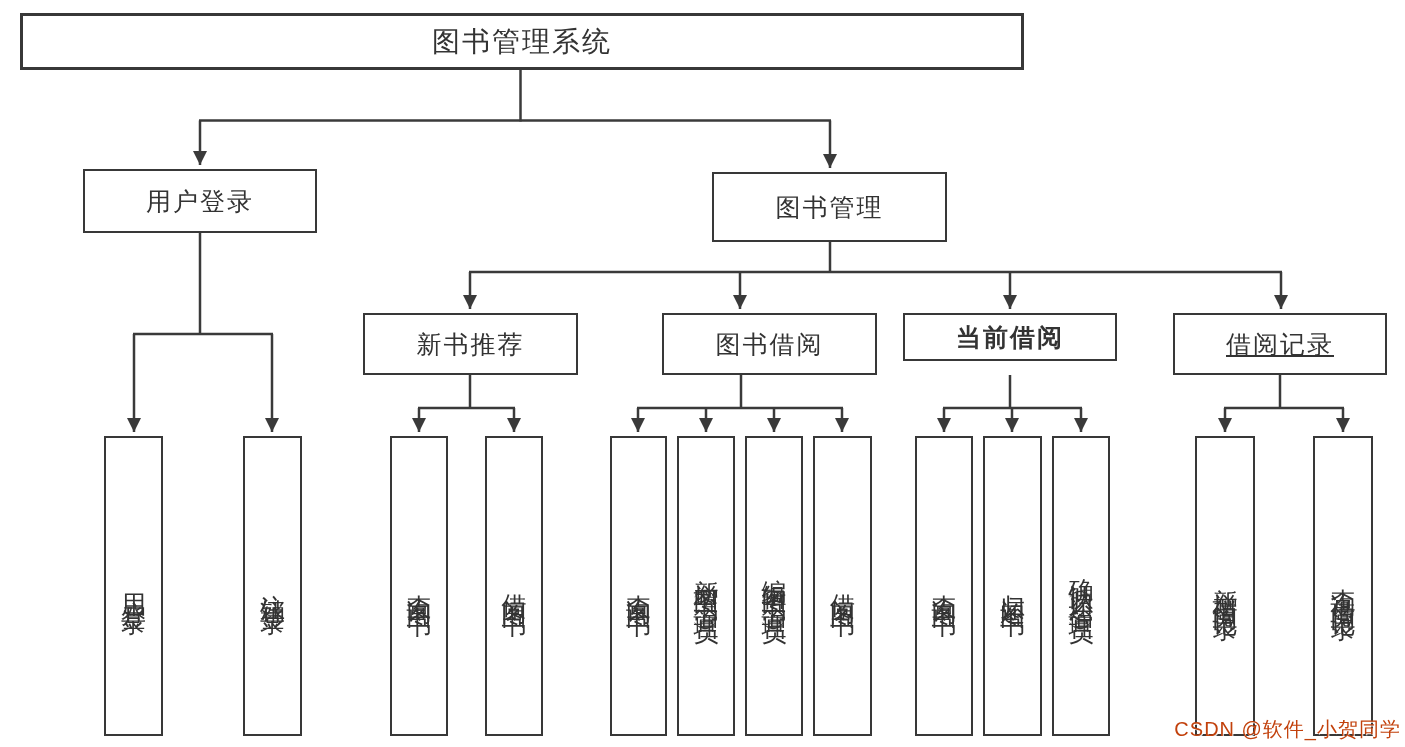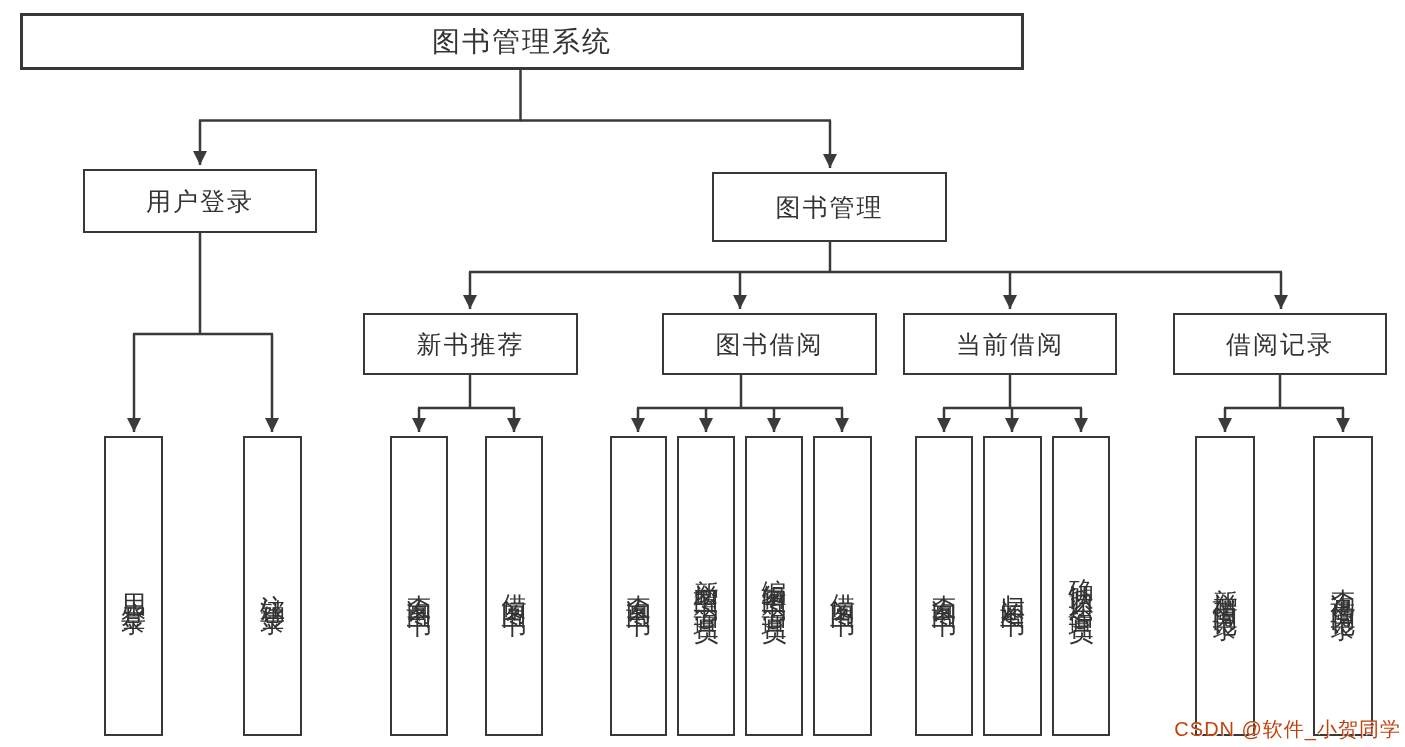--- a/index.html
+++ b/index.html
@@ -116,24 +116,24 @@
   <div class="box lvl" style="left:712px;top:172px;width:235px;height:70px;">
     <span>图书管理</span>
   </div>
 
   <div class="box lvl" style="left:363px;top:313px;width:215px;height:62px;">
     <span>新书推荐</span>
   </div>
   <div class="box lvl" style="left:633px;top:313px;width:215px;height:62px;margin-left:29px;">
     <span>图书借阅</span>
   </div>
-  <div class="box lvl" style="left:903px;top:313px;width:214px;height:62px;">
+  <div class="box lvl" style="left:903px;top:313px;width:214px;height:48px;font-weight:bold;">
     <span>当前借阅</span>
   </div>
-  <div class="box lvl" style="left:1173px;top:313px;width:214px;height:62px;">
+  <div class="box lvl" style="left:1173px;top:313px;width:214px;height:62px;text-decoration:underline;">
     <span>借阅记录</span>
   </div>
 
   <div class="box leaf" style="left:104px;top:436px;width:59px;height:300px;">
     <span class="vtext">用户登录</span>
   </div>
   <div class="box leaf" style="left:243px;top:436px;width:59px;height:300px;">
     <span class="vtext">注销登录</span>
   </div>
 

